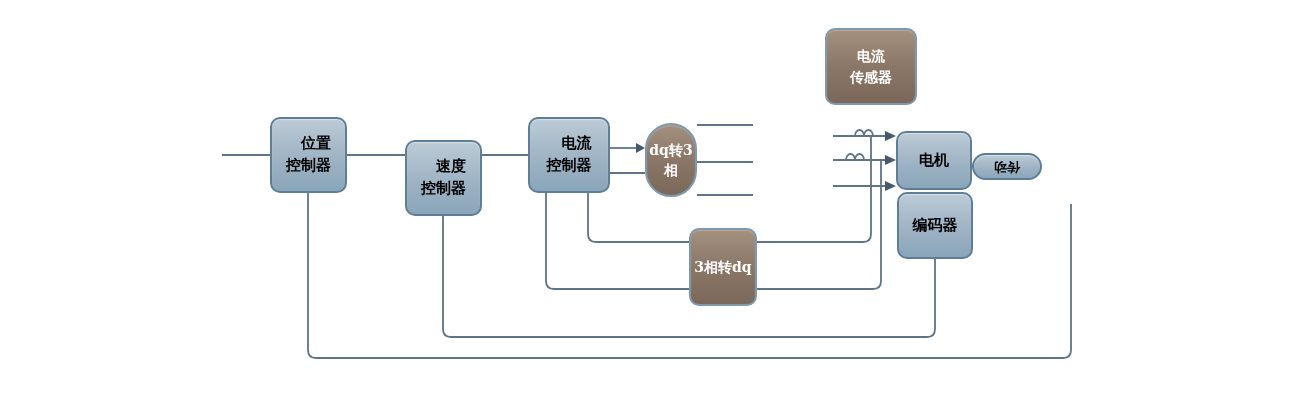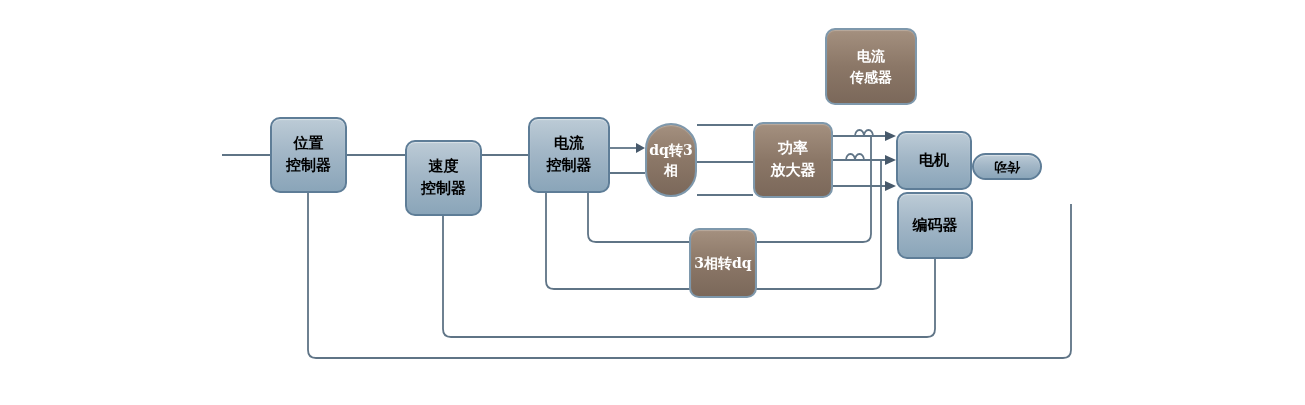--- a/index.html
+++ b/index.html
@@ -26,20 +26,21 @@
     line-height: 1.45;
     font-size: 15px;
     font-weight: bold;
   }
   .block .lbl { white-space: pre-line; }
   .blue {
     background: linear-gradient(180deg, #bccbd6 0%, #a3b7c7 45%, #8aa5b9 100%);
     border: 2px solid #5e7d97;
     color: #000000;
     box-shadow: inset 0 1px 1px rgba(255,255,255,0.45);
+    text-align: right;
   }
   .brown {
     background: linear-gradient(180deg, #a4907f 0%, #8b7767 50%, #7b685a 100%);
     border: 2px solid #7e98ac;
     color: #ffffff;
     box-shadow: inset 0 1px 1px rgba(255,255,255,0.25);
   }
   .small { font-size: 14px; }
   .pill { border-radius: 14px; font-size: 13px; }
   .pill .lbl { transform: rotate(180deg); }
@@ -94,40 +95,36 @@
   <div class="block blue" style="left:528px; top:117px; width:82px; height:76px;">
     <span class="lbl">电流
 控制器</span>
   </div>
 
   <div class="block brown small" style="left:645px; top:123px; width:52px; height:74px;border-radius:26px;">
     <span class="lbl">dq转3
 相</span>
   </div>
 
-  <div class="block brown" style="left:753px; top:122px; width:80px; height:76px;">
-    <span class="lbl">功率
-放大器</span>
-  </div>
 
   <div class="block brown small" style="left:825px; top:28px; width:92px; height:77px;">
     <span class="lbl">电流
 传感器</span>
   </div>
 
   <div class="block blue" style="left:896px; top:131px; width:76px; height:59px;">
     <span class="lbl">电机</span>
   </div>
 
   <div class="block blue" style="left:897px; top:192px; width:76px; height:67px;">
     <span class="lbl">编码器</span>
   </div>
 
   <div class="block blue pill" style="left:972px; top:153px; width:70px; height:27px;">
     <span class="lbl">传动</span>
   </div>
 
 
-  <div class="block brown small" style="left:689px; top:228px; width:68px; height:70px;">
+  <div class="block brown small" style="left:689px; top:228px; width:68px; height:78px;">
     <span class="lbl">3相转dq</span>
   </div>
 
 </div>
 
 </body></html>

